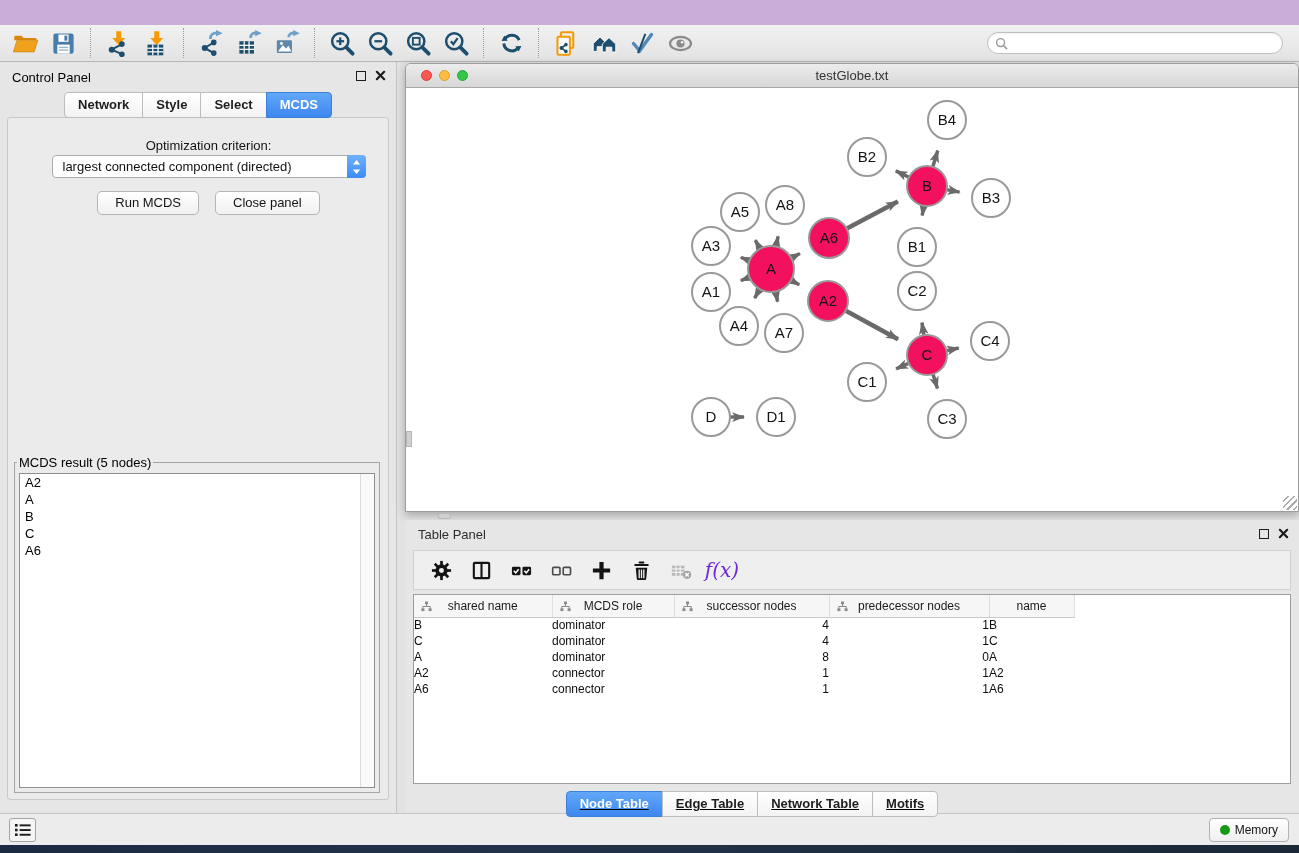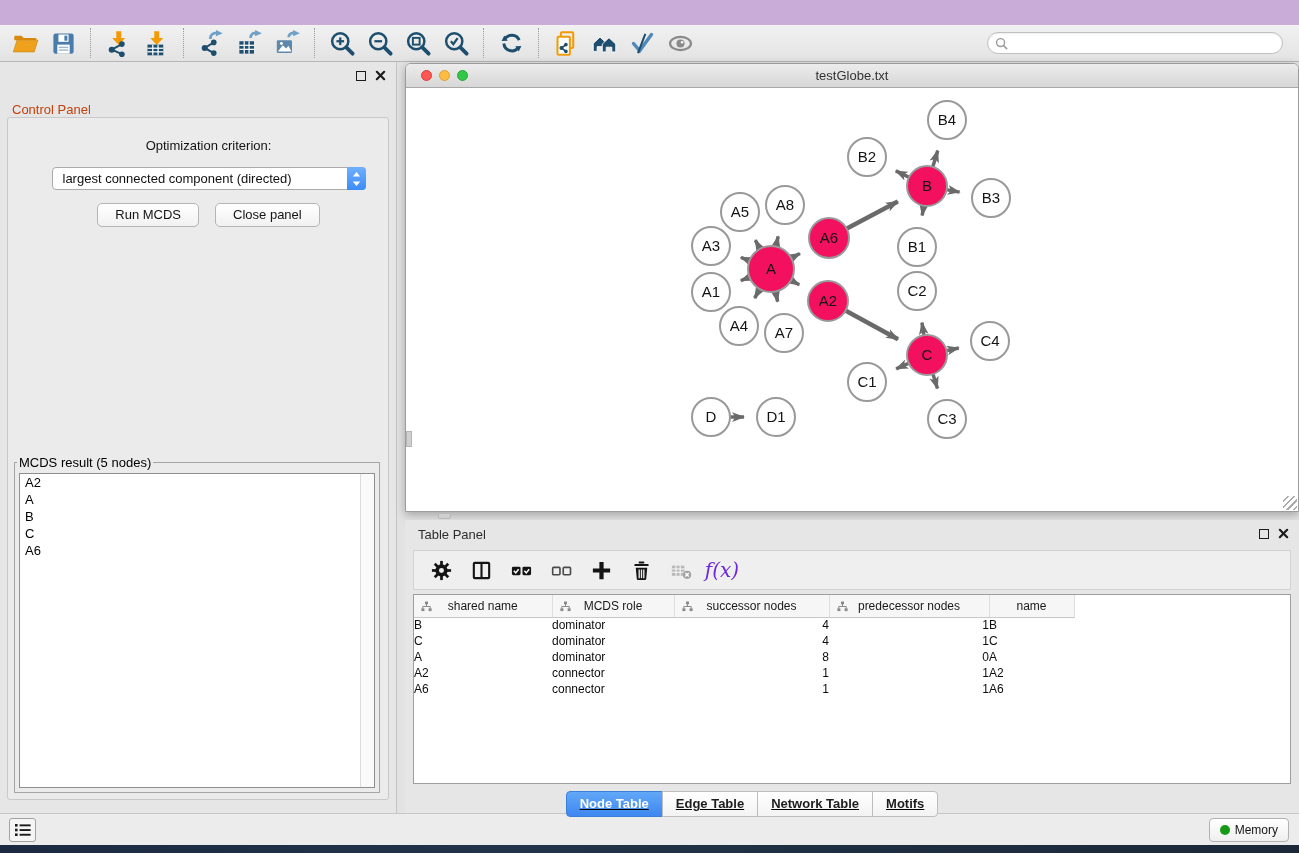--- a/index.html
+++ b/index.html
@@ -35,36 +35,36 @@
   .searchbox svg { width:13px; height:13px; flex:0 0 auto; }
   .searchbox input { border:none; outline:none; flex:1; font-size:12px; margin-left:5px; background:transparent; }
 
   
   .workspace { position:absolute; left:0; top:62px; width:100%; height:751px; background:#e2e2e2; }
 
   
   .control-panel { position:absolute; left:0; top:0; width:397px; height:100%; background:#e6e6e6;
       border-right:1px solid #c4c4c4; }
   .panel-head { position:relative; height:30px; }
-  .panel-head .panel-title { position:absolute; left:12px; top:8px; font-size:13px; color:#c2410c;margin-top:32px; }
+  .panel-head .panel-title { position:absolute; left:12px; top:8px; font-size:13px; color:#000000; }
   .panel-icons { position:absolute; right:10px; top:8px; display:flex; gap:9px; align-items:center; }
   .float-ico { width:10px; height:10px; border:1.6px solid #1c1c1c; display:inline-block; }
   .close-ico svg { width:11px; height:11px; display:block; }
 
   .seg-tabs { display:flex; justify-content:center; position:relative; z-index:2; }
   .seg-tab { background:linear-gradient(#ffffff,#f3f3f3); border:1px solid #bdbdbd; margin-left:-1px;
       padding:4px 13px 5px; font-size:13px; font-weight:600; color:#1d1d1d; }
   .seg-tab:first-child { border-radius:4px 0 0 4px; margin-left:0; }
   .seg-tab:last-child { border-radius:0 4px 4px 0; }
   .seg-tab.selected { background:linear-gradient(#61a8f8,#3d87f0); border-color:#3a7fd8; color:#fff; }
 
   .cp-content { position:absolute; left:7px; right:7px; top:55px; bottom:13px;
       background:#ebebeb; border:1px solid #c9c9c9; border-radius:3px;padding-left:21px; }
   .opt-label { text-align:center; margin-top:20px; font-size:13px; color:#141414; }
-  .dropdown { width:314px; height:23px; margin:14px auto 0; background:#fff; border:1px solid #ababab;
+  .dropdown { width:314px; height:23px; margin:2px auto 0; background:#fff; border:1px solid #ababab;
       border-radius:4px; display:flex; align-items:center; position:relative; }
   .dropdown .dd-value { flex:1; font-size:13px; color:#111; padding-left:10px; white-space:nowrap; }
   .dd-stepper { width:19px; height:23px; margin-right:-1px; border-radius:0 4px 4px 0;
       background:linear-gradient(#6fb0fb,#3c8bf8); display:flex; align-items:center; justify-content:center; }
   .btn-row { display:flex; justify-content:center; gap:16px; margin-top:13px; }
   .push-btn { background:linear-gradient(#ffffff,#f1f1f1); border:1px solid #b5b5b5; border-radius:5px;
       font-size:13px; color:#141414; padding:3px 17px 4px; }
 
   fieldset.mcds-result { position:absolute; left:6px; right:8px; top:337px; bottom:6px;
       border:1px solid #a5a5a5; background:transparent; }
@@ -304,20 +304,26 @@
           <span class="float-ico"></span>
           <span class="close-ico">
               <svg viewBox="0 0 12 12">
             <g stroke="#1c1c1c" stroke-width="2.4" stroke-linecap="round">
                   <line x1="2" y1="2" x2="10" y2="10"></line>
                   <line x1="10" y1="2" x2="2" y2="10"></line>
                 </g>
               </svg>
             </span>
         </span>
+      </div>
+      <div class="seg-tabs">
+        <div class="seg-tab">Network</div>
+        <div class="seg-tab">Style</div>
+        <div class="seg-tab">Select</div>
+        <div class="seg-tab selected">MCDS</div>
       </div>
       <div class="cp-content">
         <div class="opt-label">Optimization criterion:</div>
         <div class="dropdown">
           <span class="dd-value">largest connected component (directed)</span>
           <span class="dd-stepper">
               <svg viewBox="0 0 19 22" width="19" height="22">
             <path d="M9.5,4 L13.2,8.6 H5.8 Z" fill="#fff"></path>
                 <path d="M5.8,13.4 H13.2 L9.5,18 Z" fill="#fff"></path>
               </svg>

